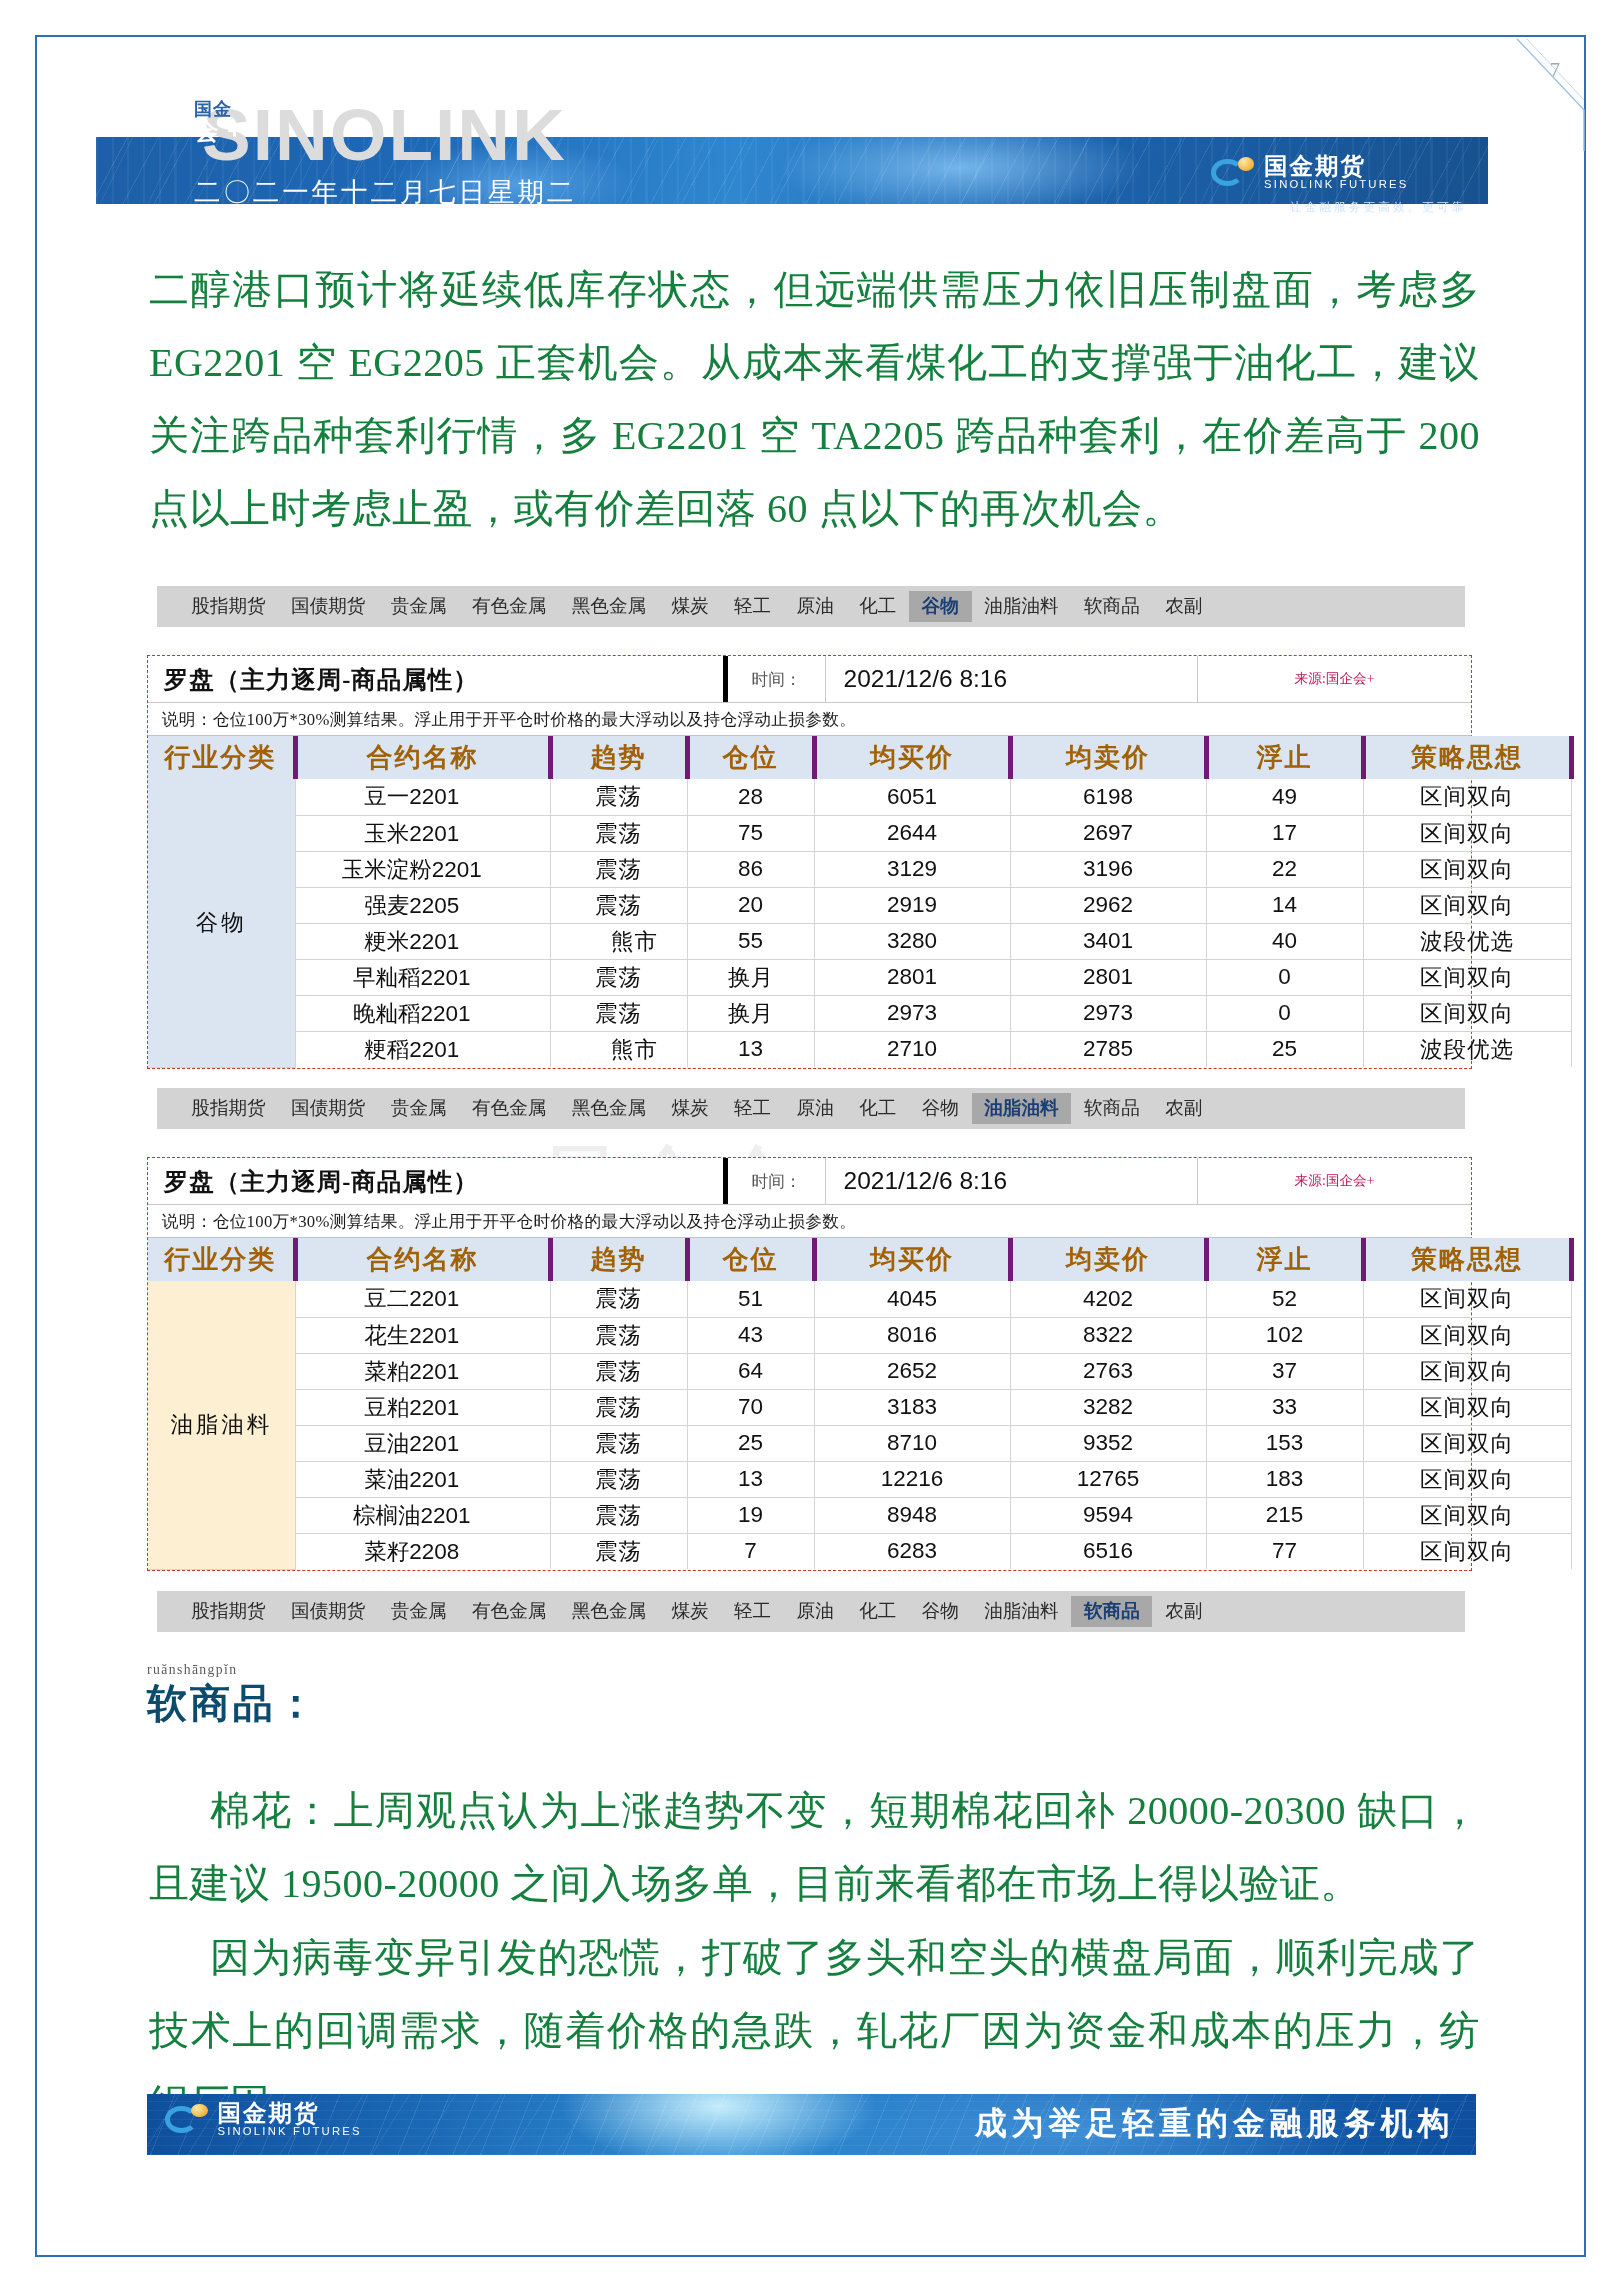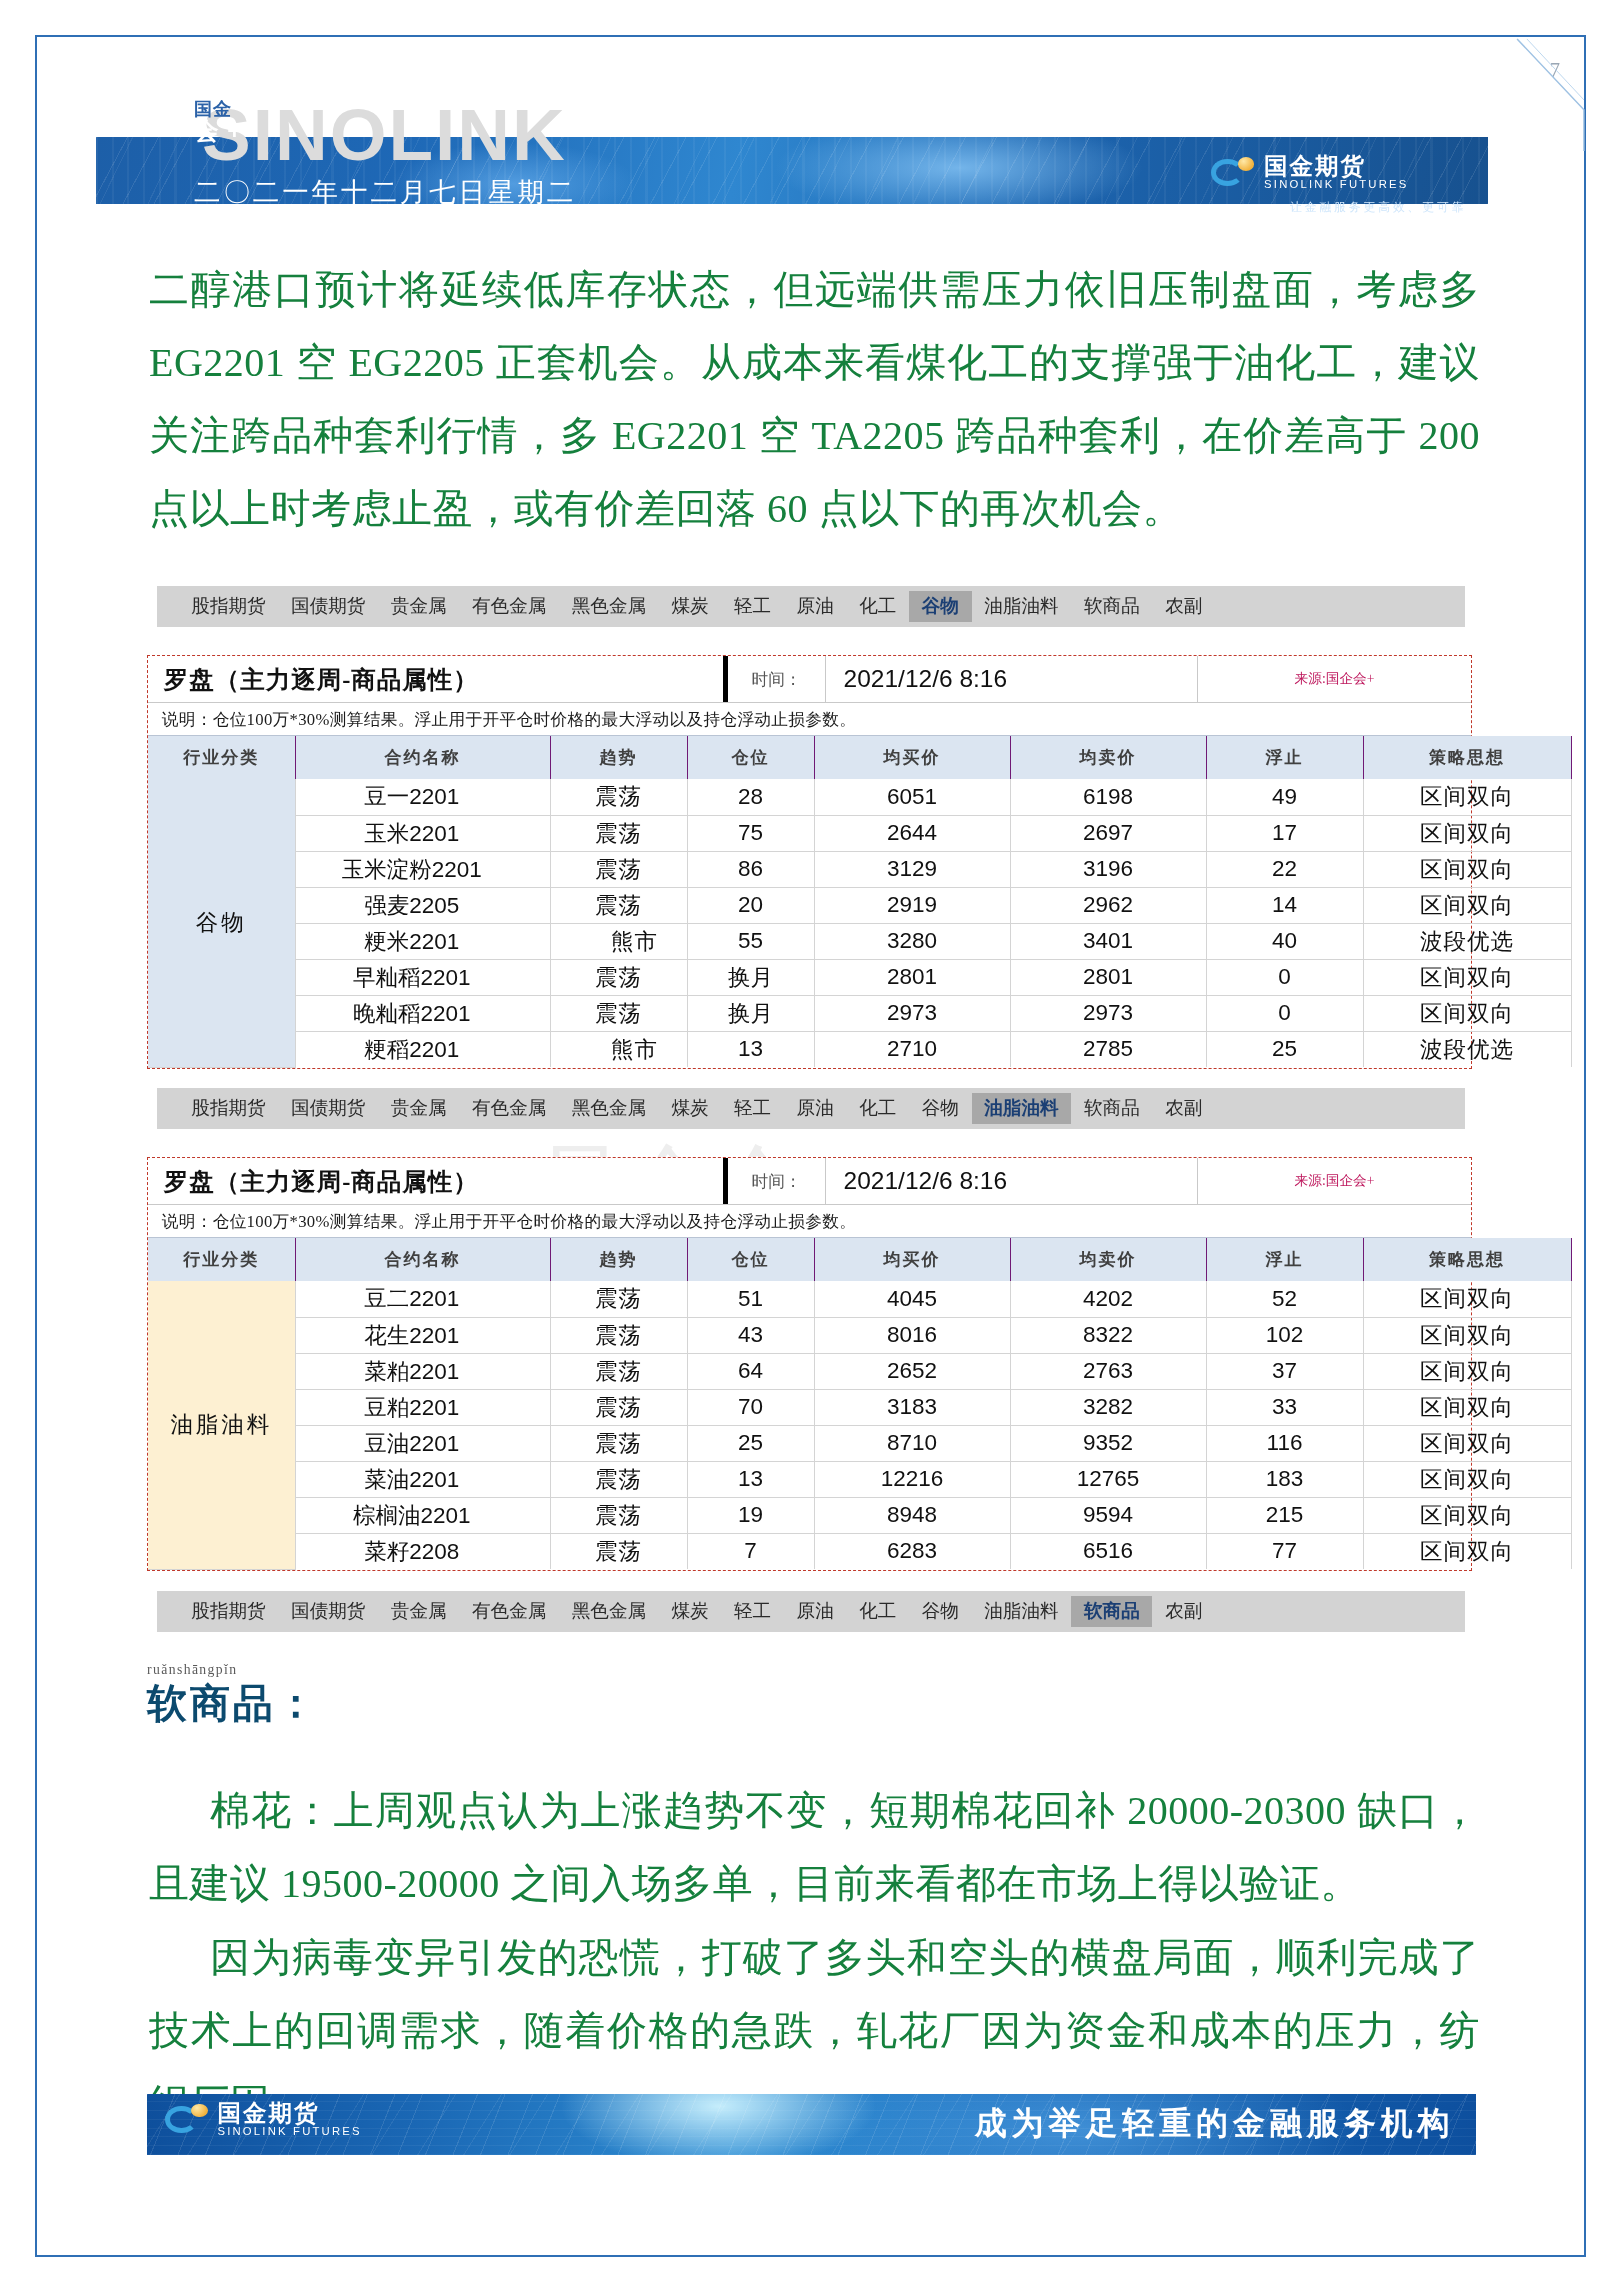--- a/index.html
+++ b/index.html
@@ -257,25 +257,25 @@
 
   table.grid {
     width: 100%;
     border-collapse: collapse;
     table-layout: fixed;
   }
   table.grid th {
     background: #dbe5f1;
     font-family: "Liberation Serif", serif;
     font-weight: bold;
-    font-size: 17px;
-    color: #404040;
+    font-size: 26px;
+    color: #a16207;
     height: 43px;
     letter-spacing: 2px;
-    border-right: 1px solid #701a75;
+    border-right: 5px solid #701a75;
   }
   table.grid td {
     height: 36px;
     font-family: "Liberation Sans", "DejaVu Sans", sans-serif;
     font-size: 22.5px;
     color: #111;
     text-align: center;
     border-bottom: 1px solid #d4d4d4;
     border-right: 1px solid #d4d4d4;
   }
@@ -627,21 +627,21 @@
           <td>3282</td>
           <td>33</td>
           <td class="strat-range">区间双向</td>
         </tr>
         <tr>
           <td class="name">豆油2201</td>
           <td class="trend-shock">震荡</td>
           <td>25</td>
           <td>8710</td>
           <td>9352</td>
-          <td>116</td>
+          <td>153</td>
           <td class="strat-range">区间双向</td>
         </tr>
         <tr>
           <td class="name">菜油2201</td>
           <td class="trend-shock">震荡</td>
           <td>13</td>
           <td>12216</td>
           <td>12765</td>
           <td>183</td>
           <td class="strat-range">区间双向</td>

